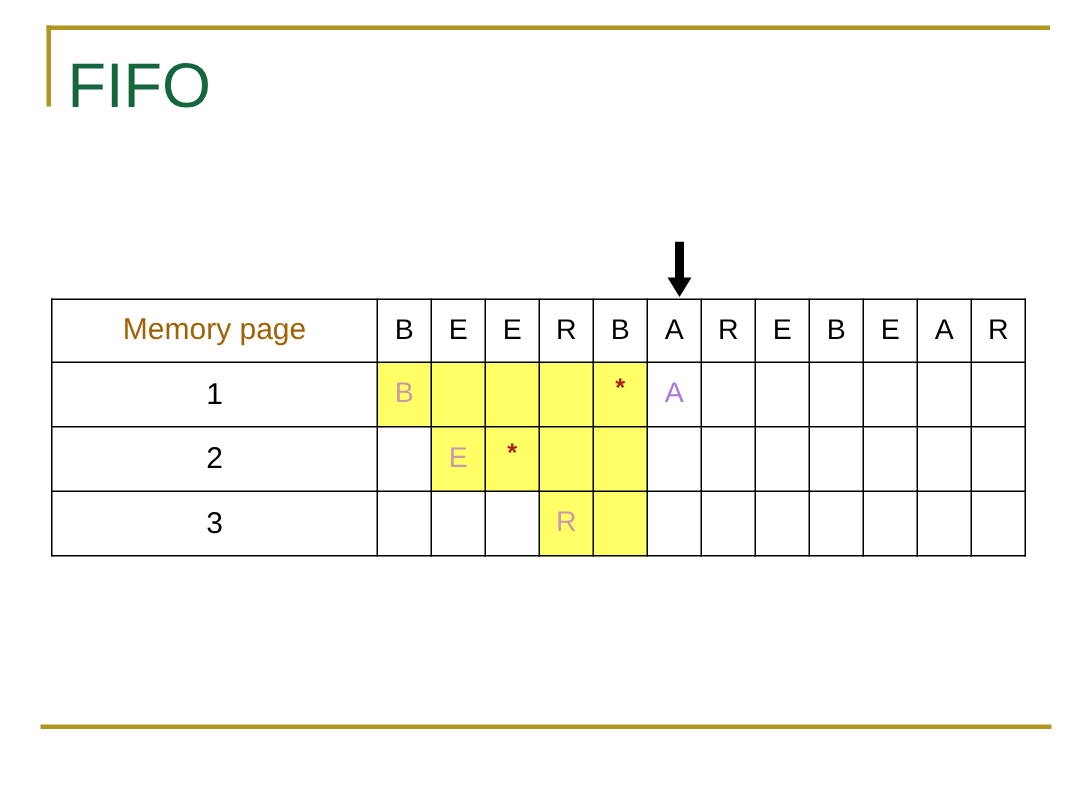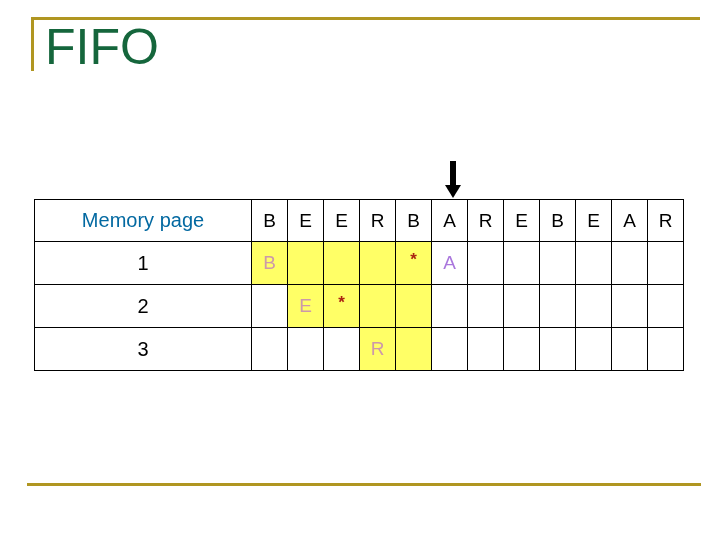--- a/index.html
+++ b/index.html
@@ -38,22 +38,22 @@
     top: 483px;
     width: 674px;
     height: 3px;
     background: #b09621;
   }
 
   
   #page-title {
     position: absolute;
     left: 45px;
-    top: 22px;
-    font-size: 50px;
+    top: 32px;
+    font-size: 42px;
     line-height: 50px;
     color: #15663c;
     font-family: "Liberation Sans", sans-serif;
     letter-spacing: 0px;
     white-space: nowrap;
   }
 
   
   #current-ref-arrow {
     position: absolute;
@@ -104,21 +104,21 @@
   }
   .glyph-star {
     color: #aa2211;
     font-size: 17px;
     font-weight: bold;
     position: relative;
     top: -4px;
   }
   .label-text {
     font-size: 20px;
-    color: #0369a1;
+    color: #a16207;
   }
   .row-num {
     font-size: 20px;
     color: #000000;
   }
 </style>
 </head>
 <body>
 
 <div id="slide-top-rule"></div>

